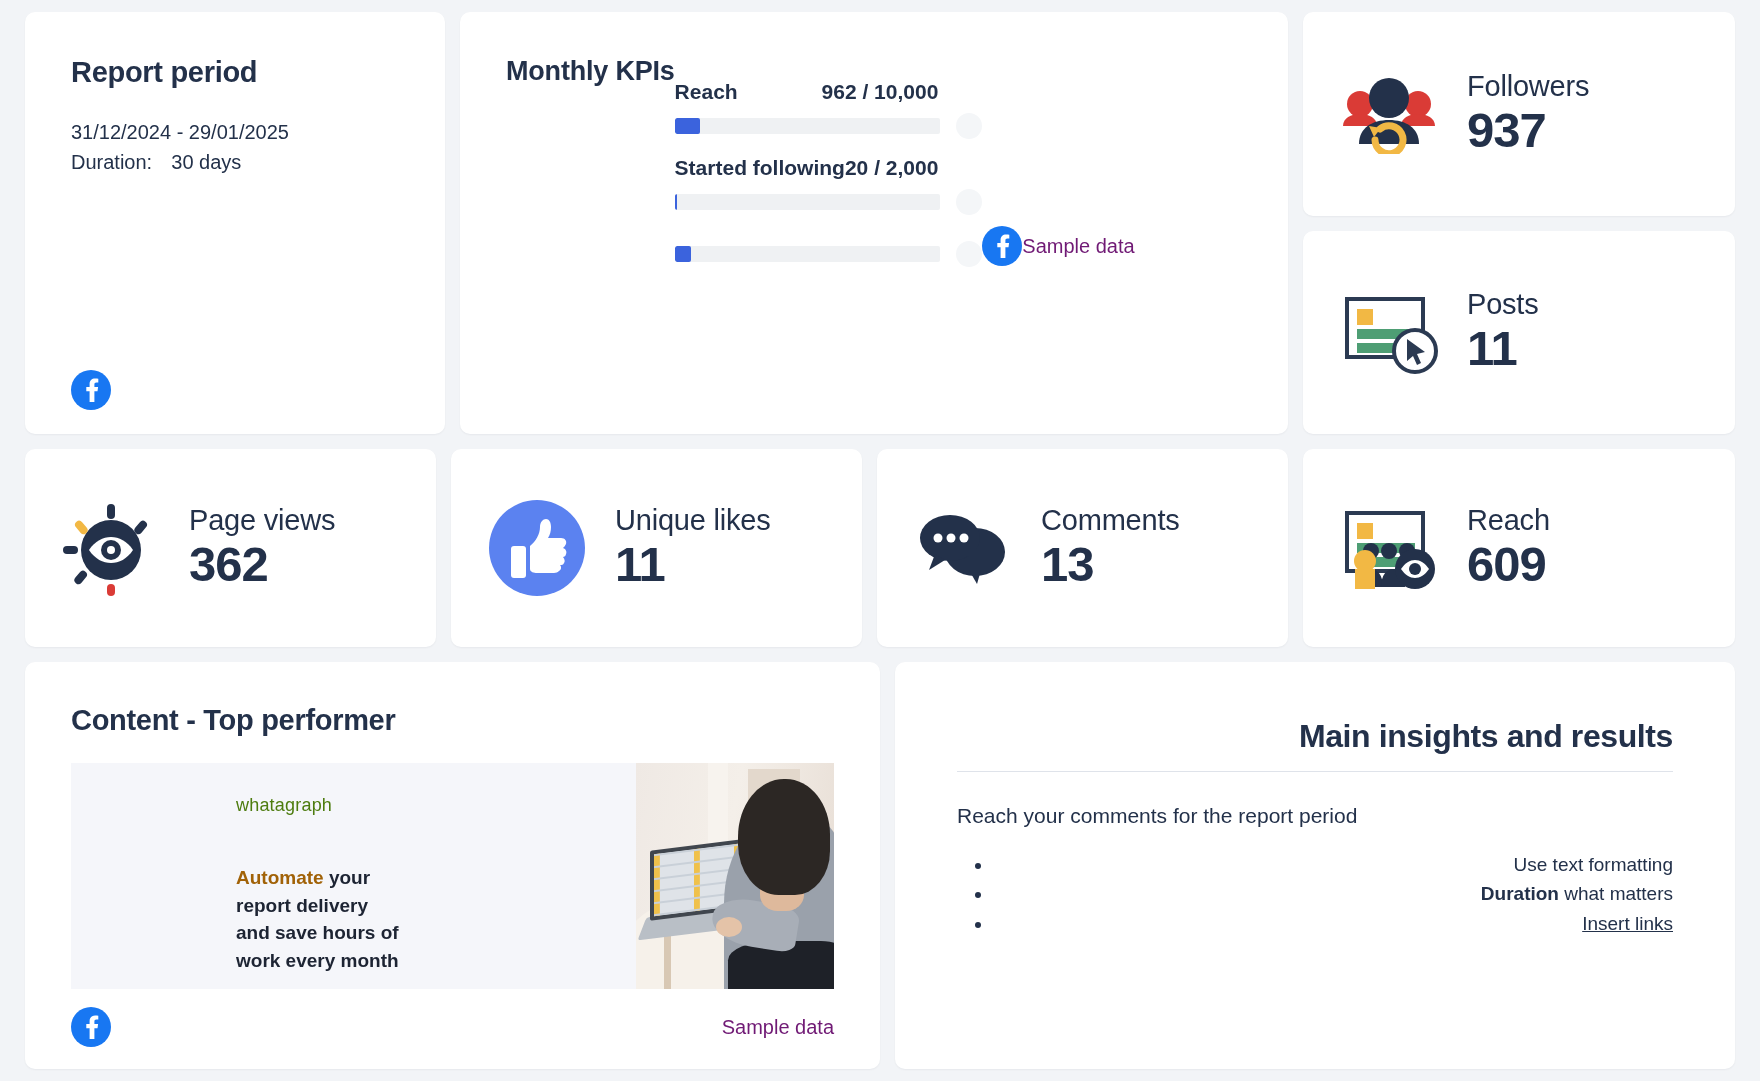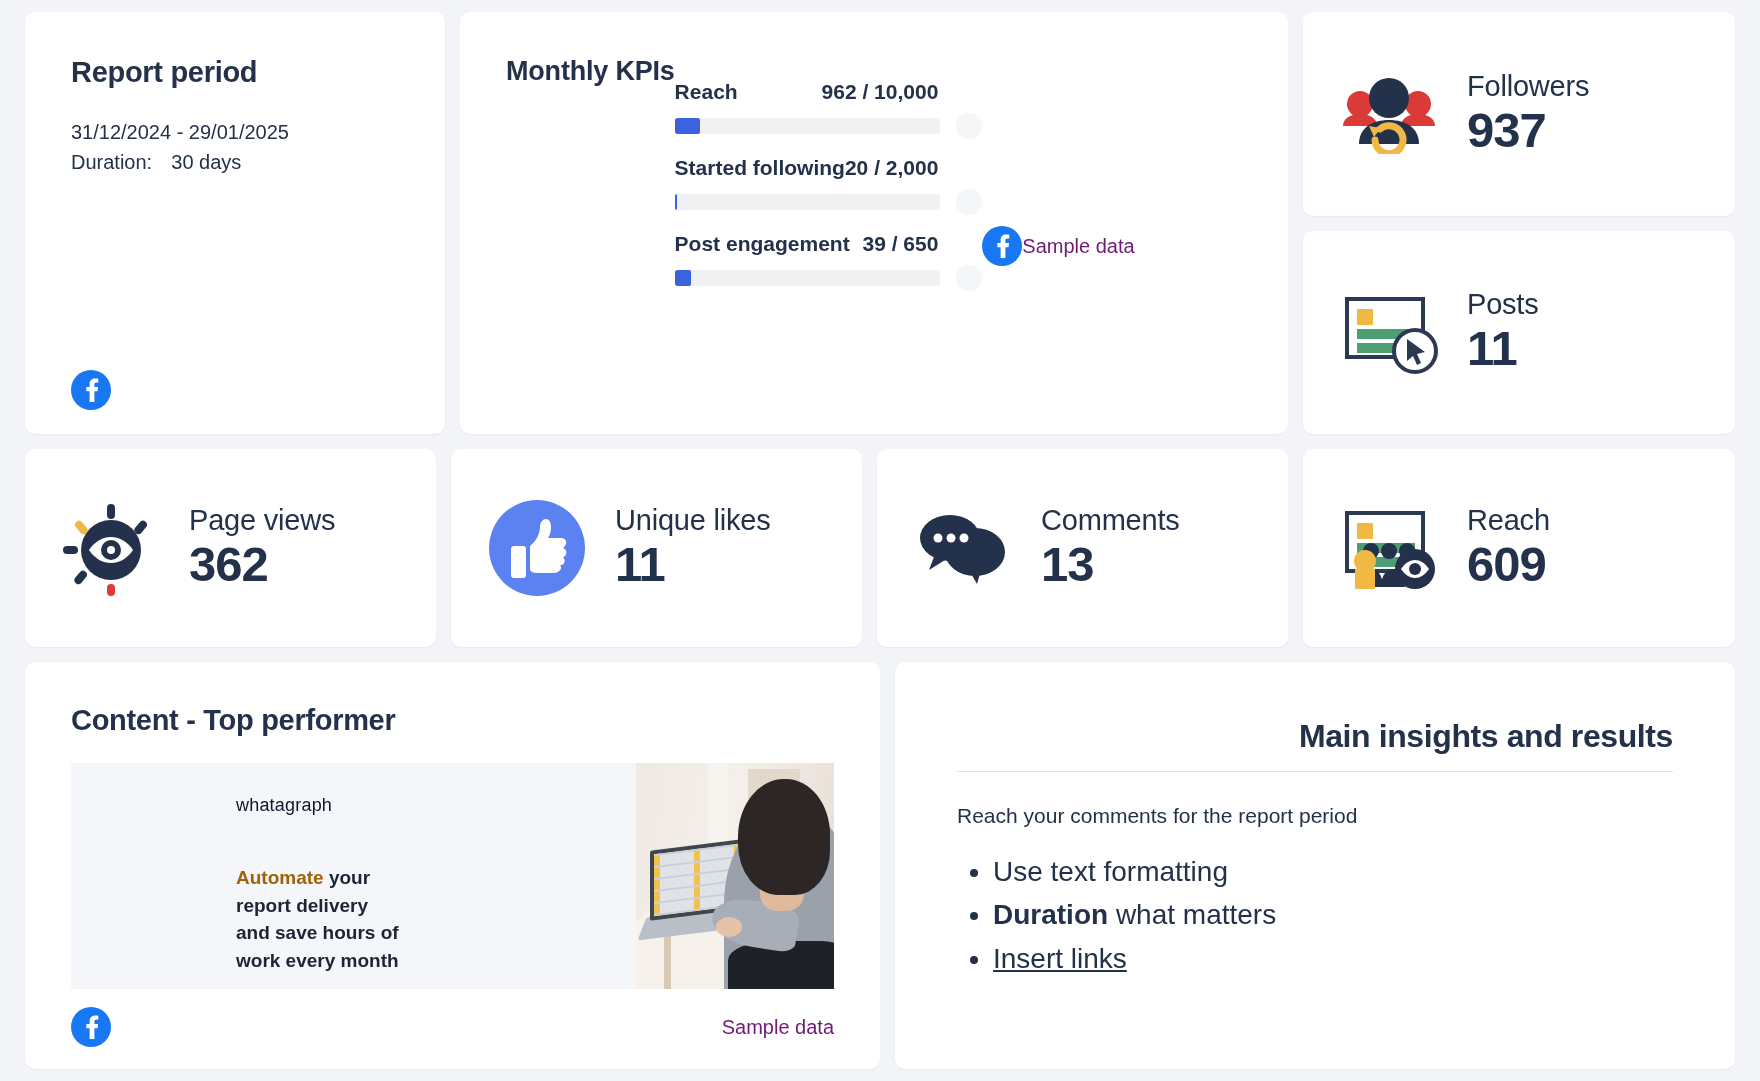--- a/index.html
+++ b/index.html
@@ -120,21 +120,21 @@
     background: #f5f6fa;
     overflow: hidden;
   }
   .thumb-left {
     flex: 1;
     position: relative;
     padding: 32px 0 0 165px;
   }
   .thumb-brand {
     font-size: 18px;
-    color: #0f172a;
+    color: #4d7c0f;
     letter-spacing: 0.2px;
   }
   .thumb-head {
     margin-top: 48px;
     font-size: 19px;
     font-weight: bold;
     line-height: 1.45;
     color: #1d2433;
   }
   .thumb-head .accent { color: #a16207; }
@@ -165,21 +165,21 @@
   .ph-hand { position: absolute; right: 92px; bottom: 52px; width: 26px; height: 20px; background: #e4c3a8; border-radius: 50%; }
   .ph-hair { position: absolute; right: 4px; top: 16px; width: 92px; height: 116px; background: #2c2724; border-radius: 50% 48% 38% 44%; }
   .ph-neck { position: absolute; right: 30px; top: 108px; width: 44px; height: 40px; background: #deb99c; border-radius: 40%; }
   .ph-lap { position: absolute; right: -10px; bottom: 0; width: 116px; height: 48px; background: #1e2128; border-radius: 40% 20% 0 0; }
 
   
   .insights-title { font-size: 32px; font-weight: bold; letter-spacing: -0.4px; text-align: right; }
   .insights-rule { margin-top: 16px; border-bottom: 1px solid #dfe3ea; }
   .insights-lead { margin-top: 32px; font-size: 21px; }
   .insights-list { margin-top: 22px; padding-left: 36px; }
-  .insights-list li { font-size: 28px; line-height: 1.55; }
+  .insights-list li { font-size: 19px; line-height: 1.55; text-align: right; }
   .insights-list li b { font-weight: bold; }
   .insights-list li u { text-decoration: underline; }
 </style>
 </head>
 <body>
 
 <div class="dashboard">
 
   <div class="row1">
 
@@ -225,24 +225,20 @@
           </div>
           <div class="kpi-bar-wrap">
             <div class="kpi-track">
               <div class="kpi-fill" style="width: 1%;"></div>
             </div>
             <div class="kpi-dot"></div>
           </div>
         </div>
 
         <div class="kpi-item">
-          <div class="kpi-head">
-            <span>Post engagement</span>
-            <span>39 / 650</span>
-          </div>
           <div class="kpi-bar-wrap">
             <div class="kpi-track">
               <div class="kpi-fill" style="width: 6%;"></div>
             </div>
             <div class="kpi-dot"></div>
           </div>
         </div>
 
       </div>
 

